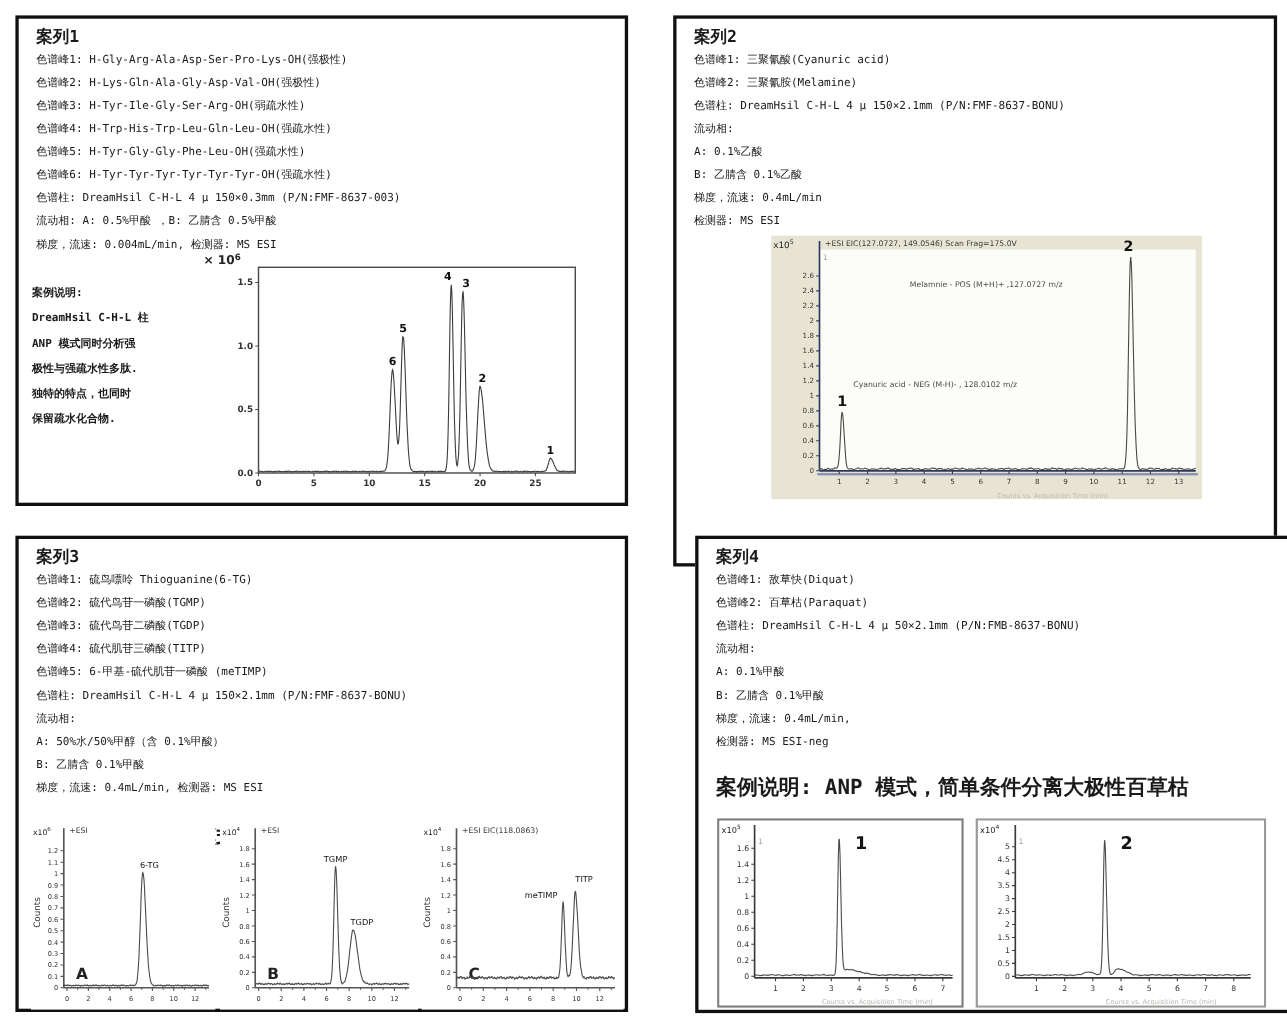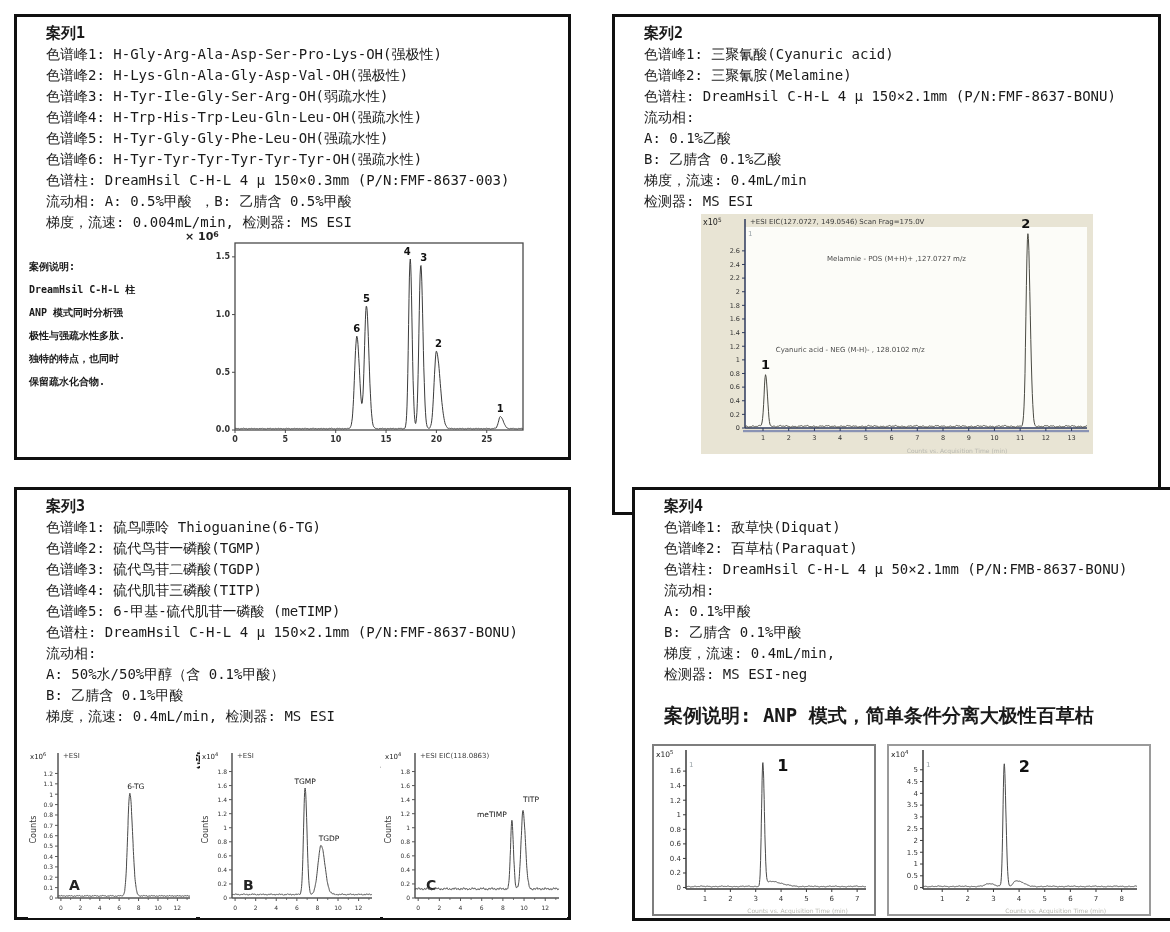--- a/index.html
+++ b/index.html
@@ -1,27 +1,27 @@
 <!DOCTYPE html>
 <html><head>
 <meta charset="utf-8">
 <style>
   html,body{margin:0;padding:0;}
   body{
     width:1170px;height:932px;position:relative;background:#ffffff;
     font-family:"DejaVu Sans Mono","DejaVu Sans",monospace;
     color:#1a1a1a;overflow:hidden;
   }
-  .panel{position:absolute;box-sizing:border-box;border:3px solid #101010;background:#ffffff;padding:5px 0 0 29px;}
+  .panel{position:absolute;box-sizing:border-box;border:3px solid #101010;background:#ffffff;padding:5px 0 0 16px;}
   #p1{left:14px;top:14px;width:557px;height:446px;}
   #p2{left:612px;top:14px;width:549px;height:501px;}
   #p3{left:14px;top:487px;width:557px;height:433px;}
   #p4{left:612px;top:487px;width:549px;height:434px;margin-left:20px;}
   .ptitle{font-weight:bold;font-size:15px;height:22px;line-height:22px;}
-  .pline{font-size:14px;height:21px;line-height:21px;white-space:nowrap;}
+  .pline{font-size:10px;height:21px;line-height:21px;white-space:nowrap;}
   .note-block{position:absolute;left:12px;top:238px;width:152px;font-weight:bold;font-size:10px;line-height:23px;}
   .note-inline{font-weight:bold;font-size:19px;white-space:nowrap;}
   #p3 .note-inline{margin-top:20px;}
   #p4 .note-inline{margin-top:18px;}
   .chartbox{position:absolute;line-height:0;}
   #c0{left:166px;top:212px;}
   #c1{left:86px;top:197px;}
   #c2{left:11px;top:258px;}
   #c3{left:183px;top:258px;}
   #c4{left:366px;top:258px;}

